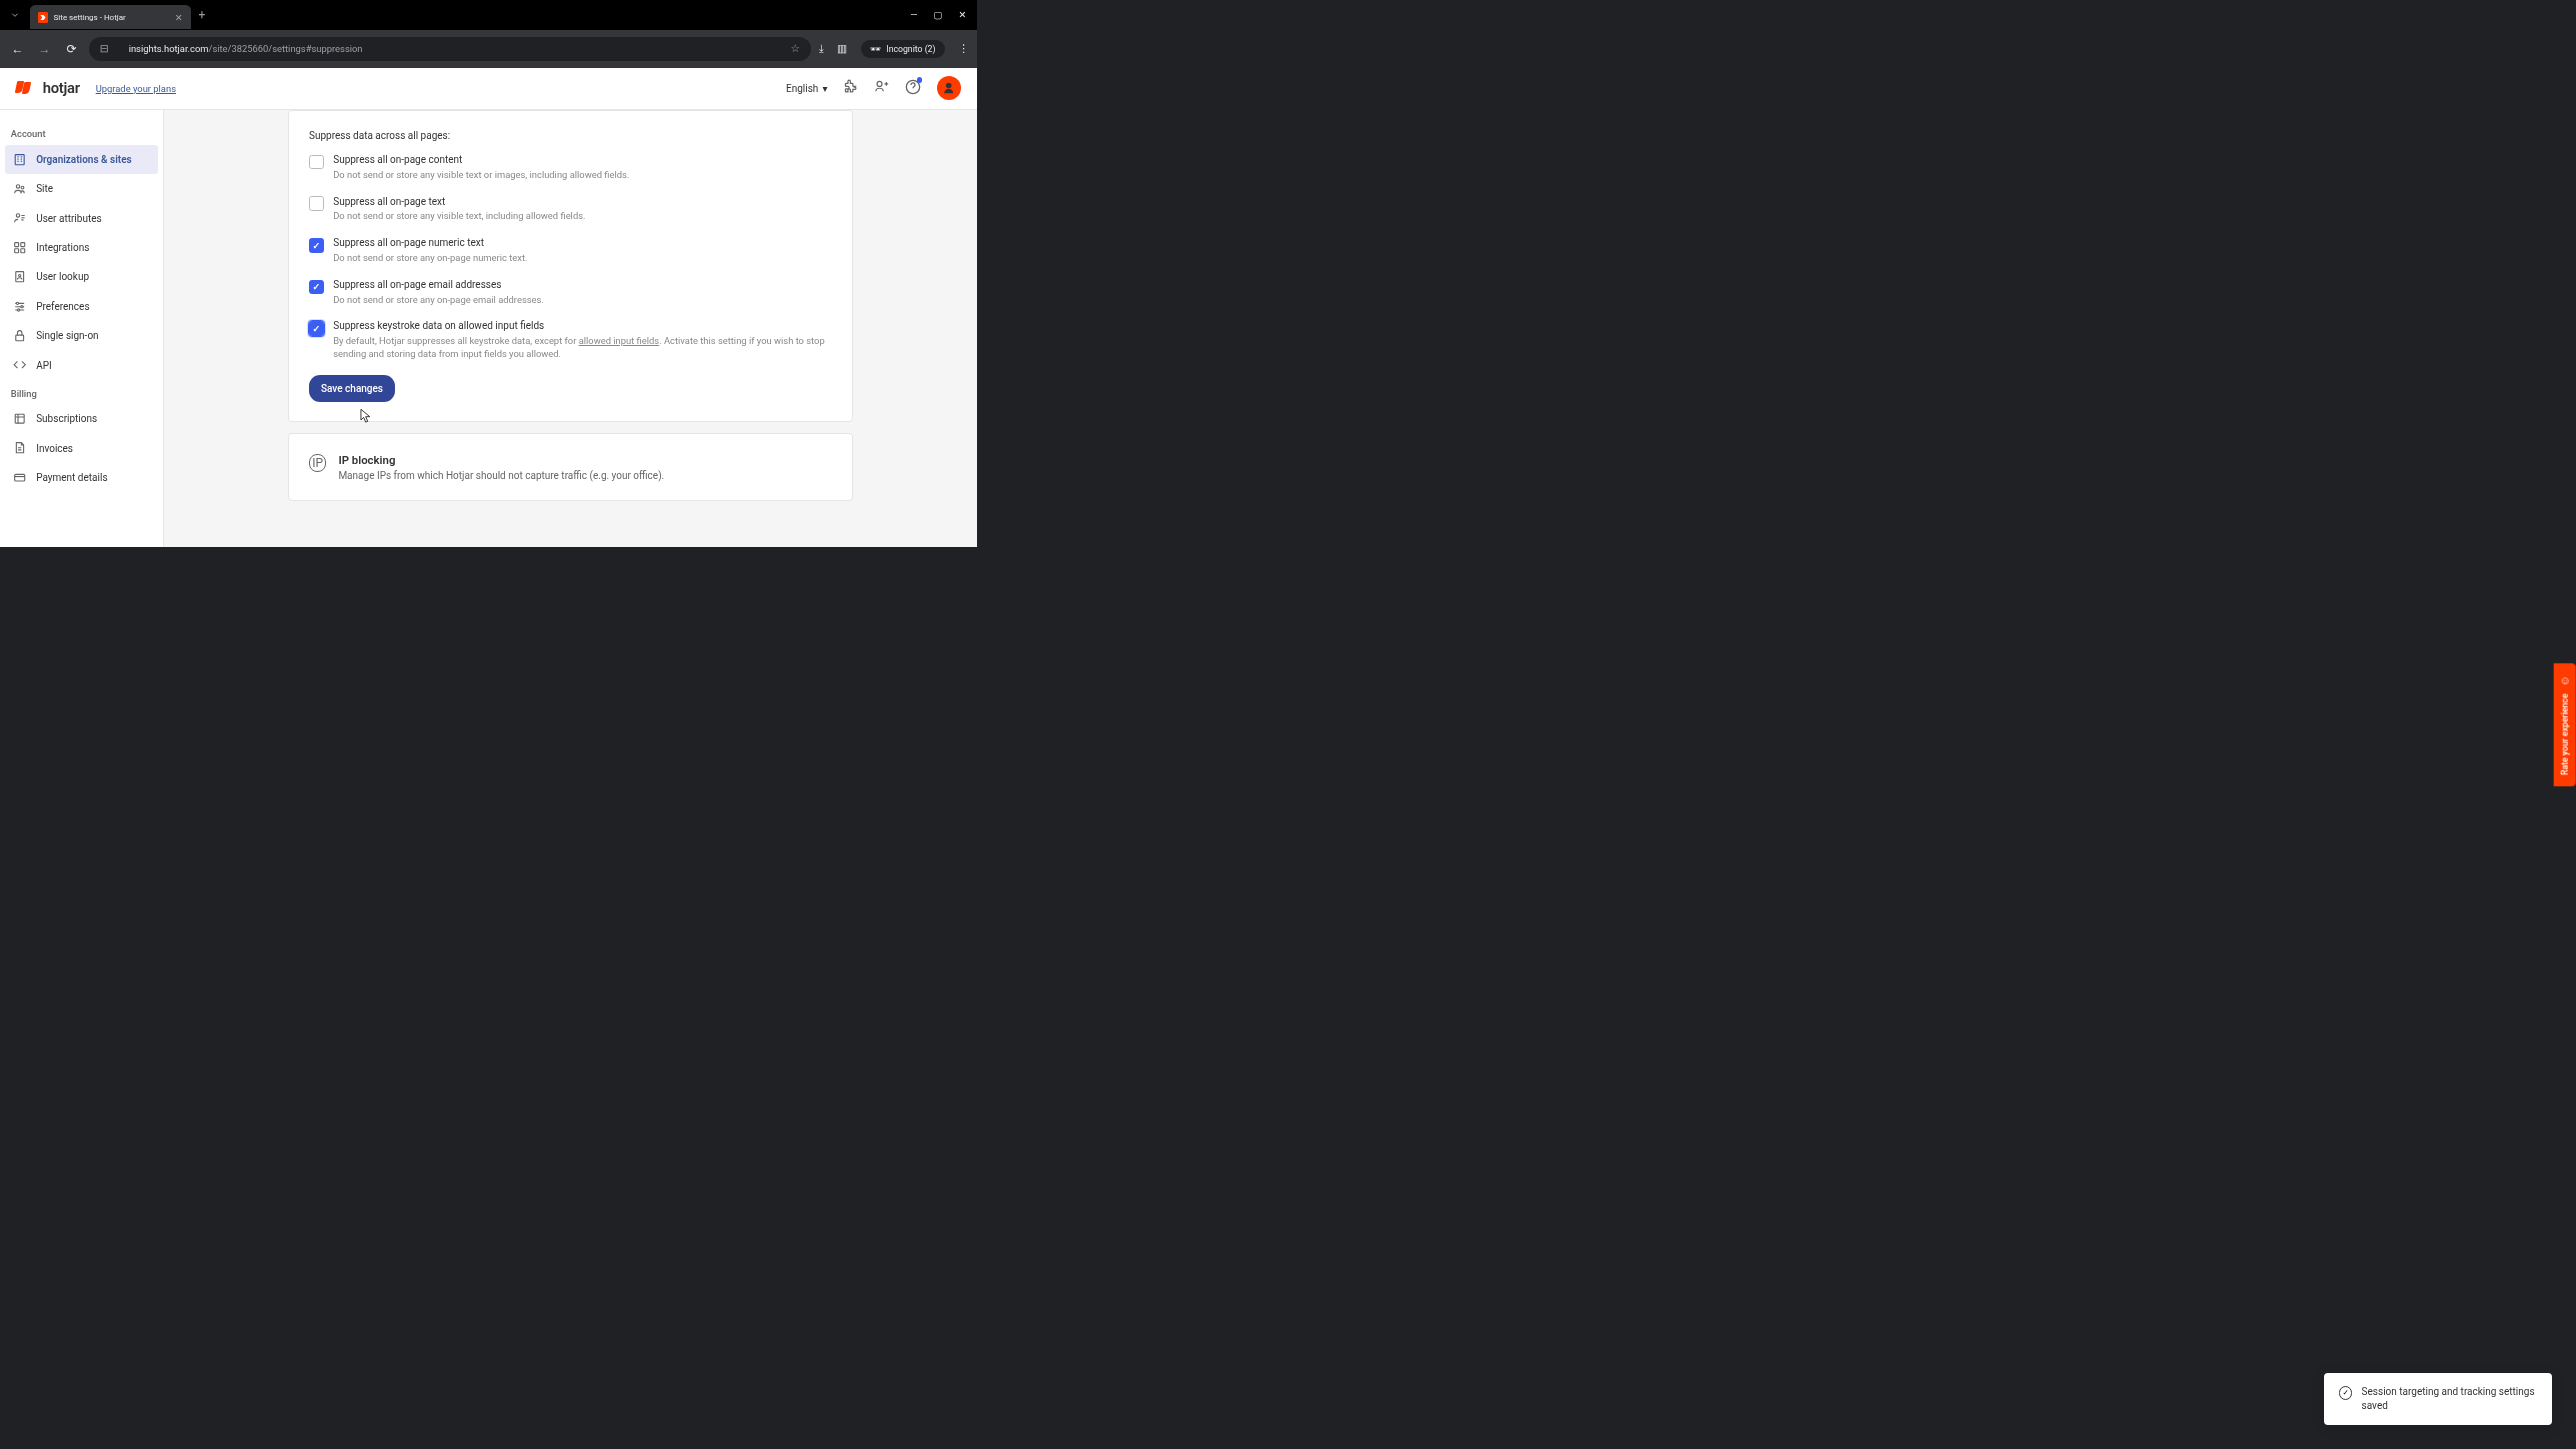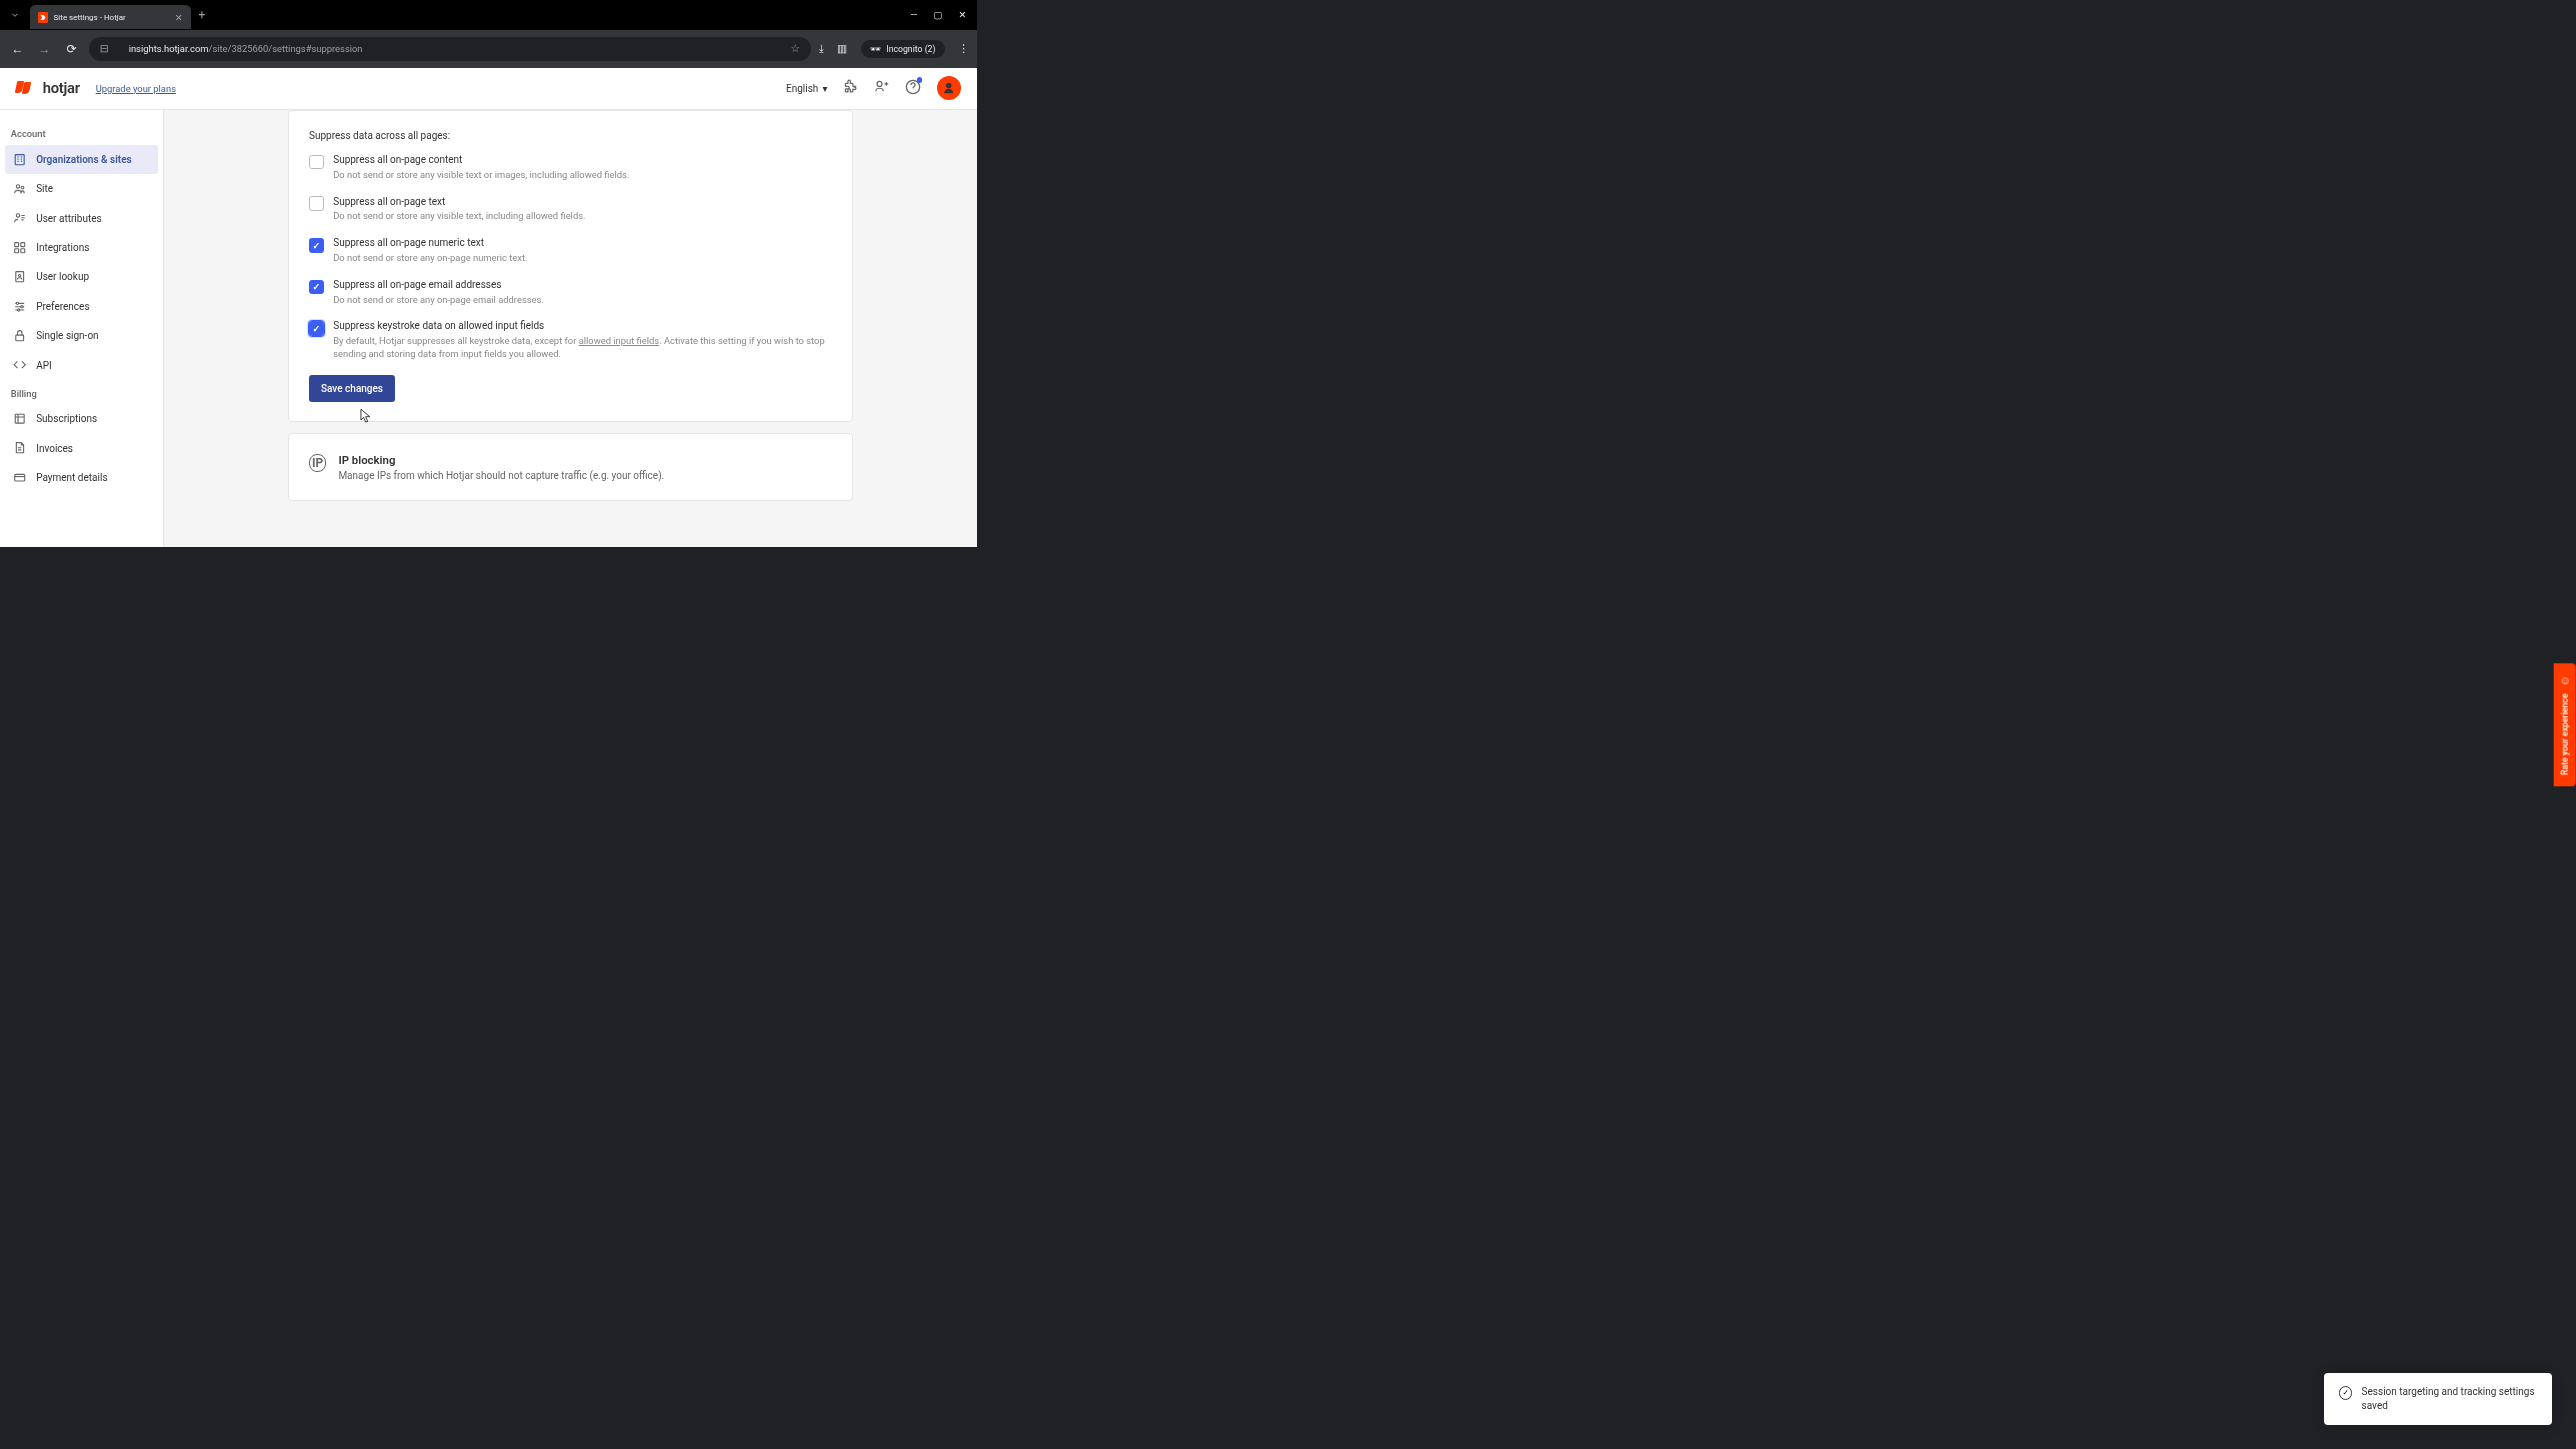--- a/index.html
+++ b/index.html
@@ -67,24 +67,24 @@
 .checkbox-row { display: flex; gap: 9.4px; margin-bottom: 14.8px; align-items: flex-start; }
 .checkbox { width: 14.8px; height: 14.8px; border: 1.3px solid #bbb; border-radius: 2.7px; flex-shrink: 0; display: flex; align-items: center; justify-content: center; margin-top: 0.7px; }
 .checkbox.checked { background: #3b5ff5; border-color: #3b5ff5; }
 .checkbox.checked.focused { box-shadow: 0 0 0 2px rgba(59,95,245,0.2); border: 1.3px solid #3b5ff5; outline: 1.3px solid #3b5ff5; outline-offset: 0.7px; }
 .checkbox.checked::after { content: "✓"; color: #fff; font-size: 9.4px; font-weight: bold; }
 .checkbox-content { flex: 1; }
 .checkbox-label { font-size: 10px; color: #333; margin-bottom: 2.7px; }
 .checkbox-desc { font-size: 9.4px; color: #888; line-height: 1.4; }
 .checkbox-desc a { color: #888; text-decoration: underline; }
 
-.save-btn { background: #324698; color: #fff; border: none; padding: 8px 12px; border-radius: 3px; font-size: 10px; font-weight: 500; cursor: pointer; }
+.save-btn { background: #324698; color: #fff; border: none; padding: 8px 12px; border-radius: 11px; font-size: 10px; font-weight: 500; cursor: pointer; }
 
 .ip-card { display: flex; gap: 12px; align-items: flex-start; }
-.ip-icon { width: 17.4px; height: 17.4px; border: 1.3px solid #666; border-radius: 8px; display: flex; align-items: center; justify-content: center; font-size: 12px; font-weight: bold; color: #666; margin-top: 1.3px; }
+.ip-icon { width: 17.4px; height: 17.4px; border: 1.3px solid #666; border-radius: 8px; display: flex; align-items: center; justify-content: center; font-size: 12px; font-weight: normal; color: #666; margin-top: 1.3px; }
 .ip-title { font-size: 11.4px; font-weight: 600; color: #333; margin-bottom: 2.7px; }
 .ip-desc { font-size: 10px; color: #666; }
 
 
 .feedback-tab { position: fixed; right: 0; top: 50%; transform: translateY(-50%); background: #ff3c00; color: #fff; padding: 10.7px 5.4px; border-radius: 4px 0 0 4px; writing-mode: vertical-rl; transform: translateY(-50%) rotate(180deg); font-size: 8.7px; font-weight: 500; display: flex; align-items: center; gap: 6.7px; }
 .feedback-icon { writing-mode: horizontal-tb; transform: rotate(180deg); font-size: 10.7px; }
 
 
 .toast { position: fixed; bottom: 24px; right: 24px; background: #fff; border-radius: 4px; padding: 12px 14.8px; box-shadow: 0 2.7px 13.4px rgba(0,0,0,0.12); display: flex; gap: 9.4px; align-items: flex-start; max-width: 228px; }
 .toast-icon { width: 13.4px; height: 13.4px; border: 1.3px solid #333; border-radius: 50%; display: flex; align-items: center; justify-content: center; font-size: 7.4px; flex-shrink: 0; margin-top: 1.3px; }

